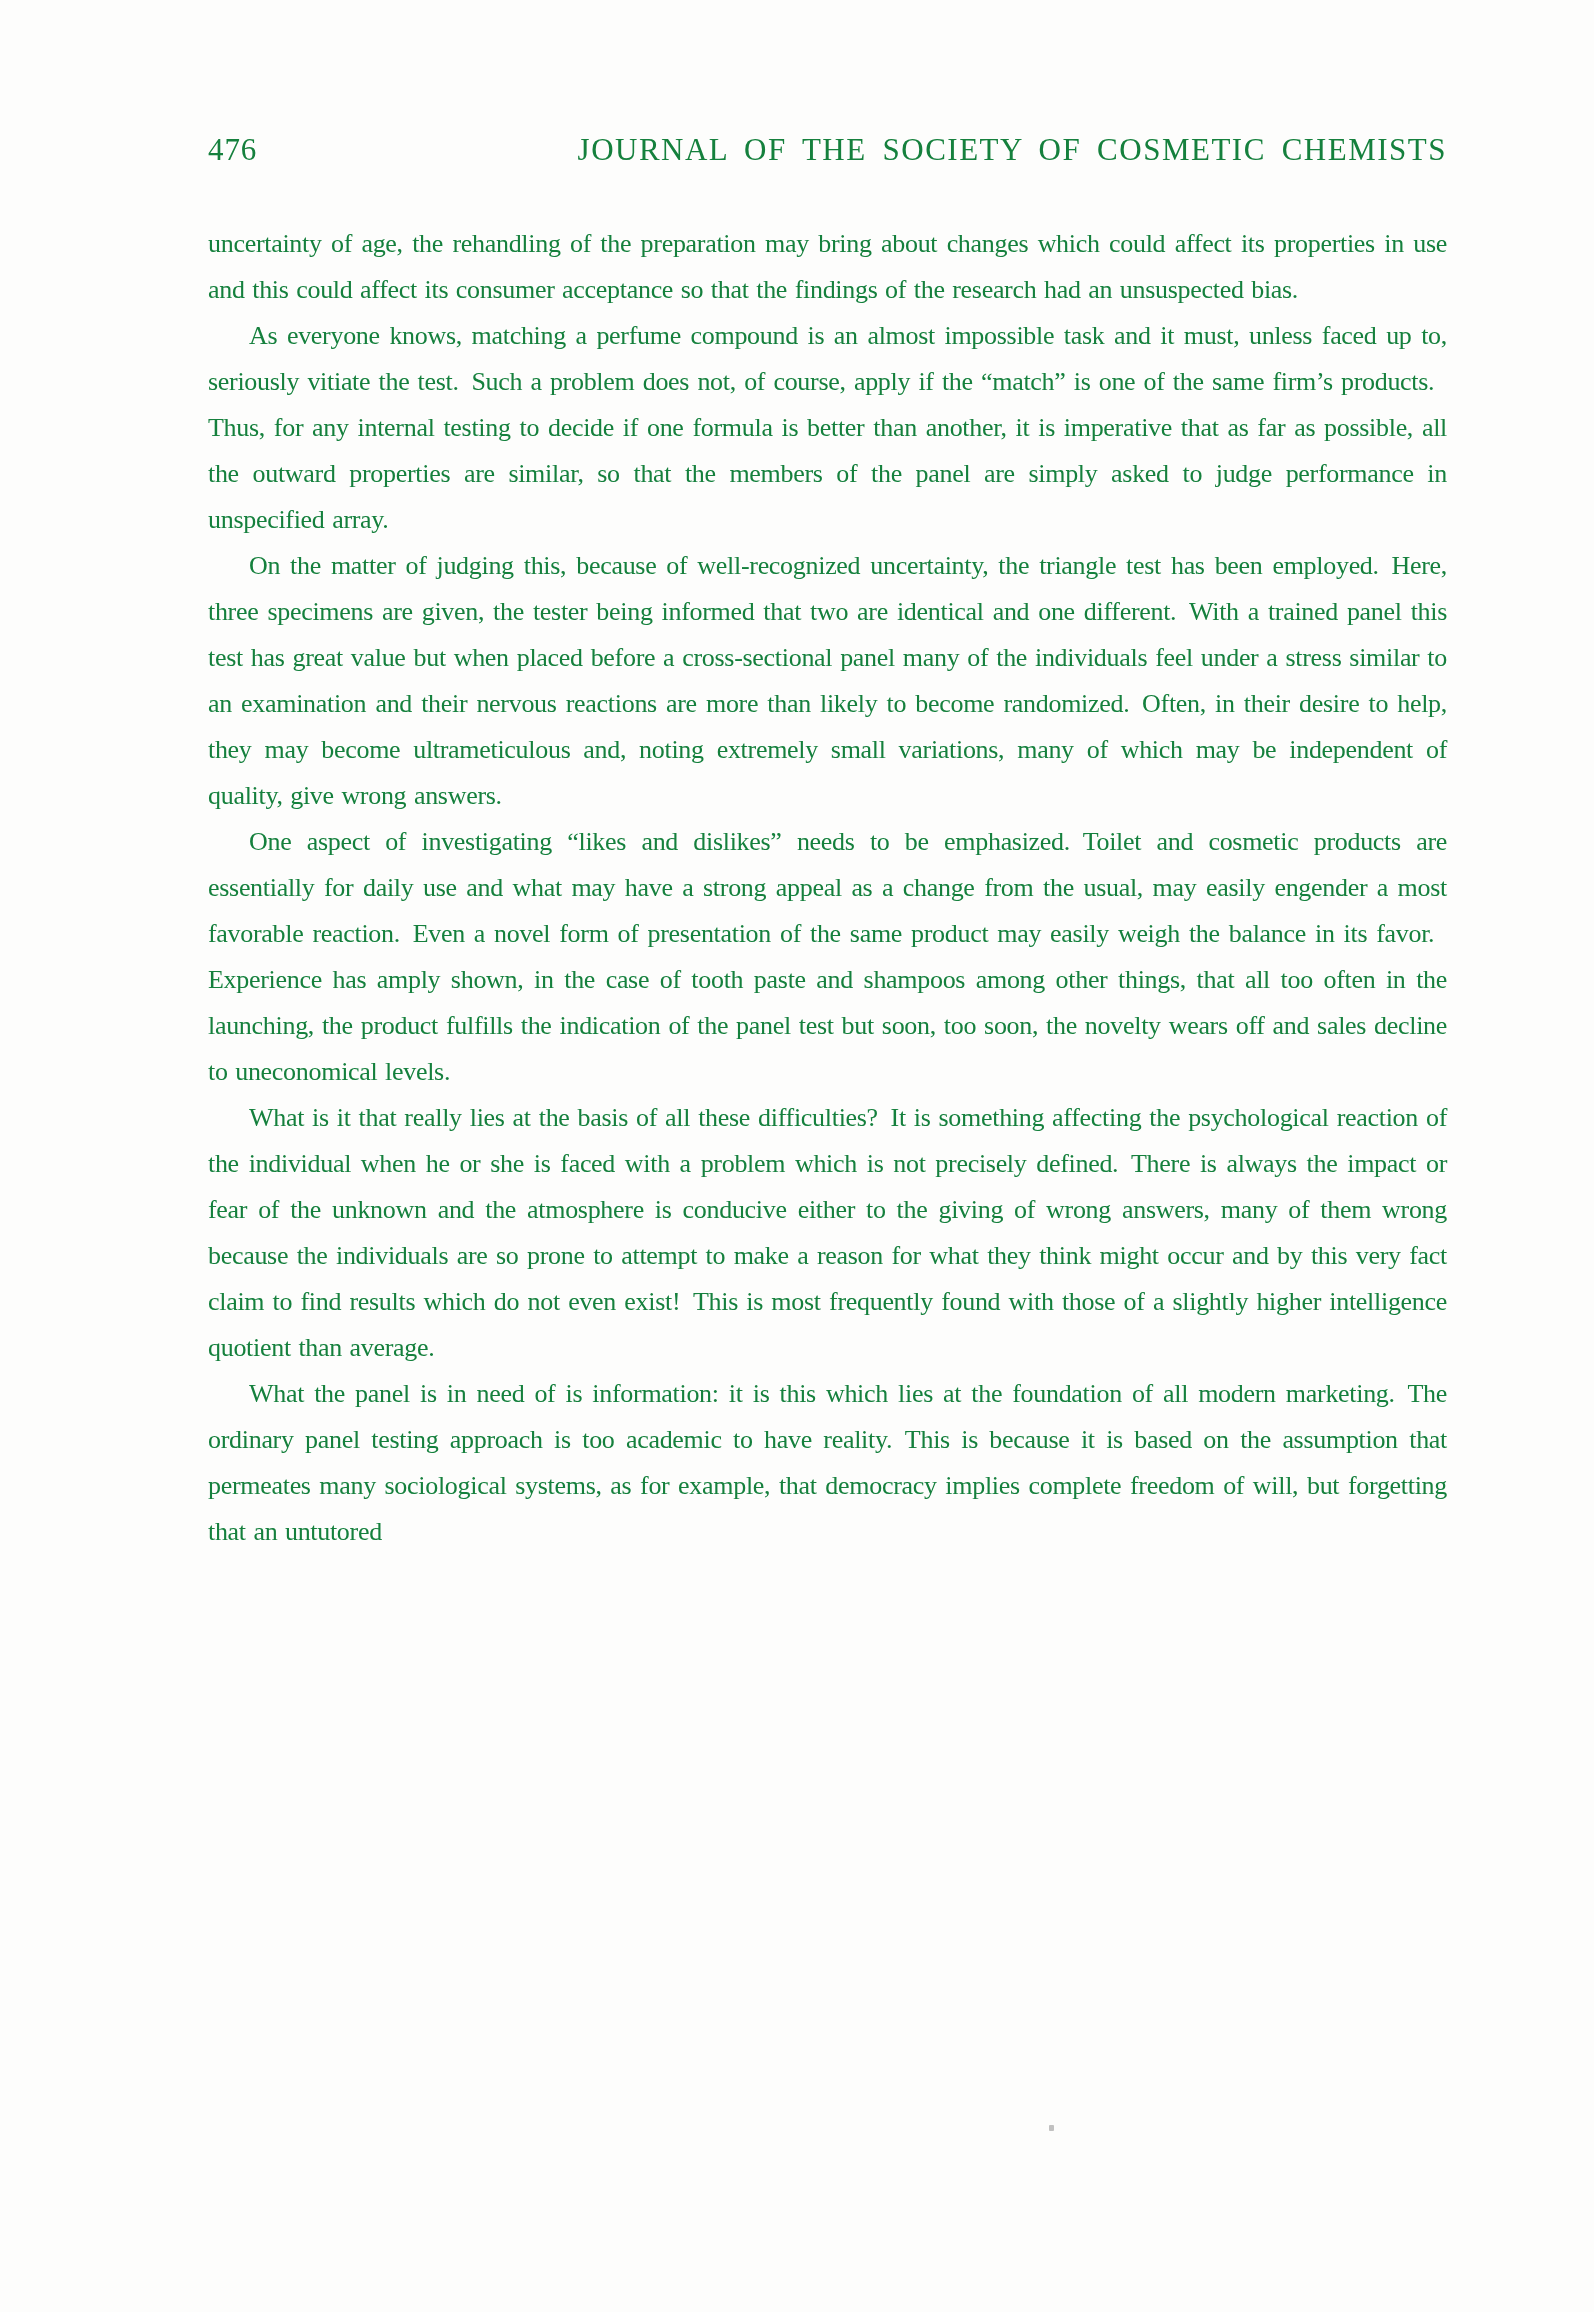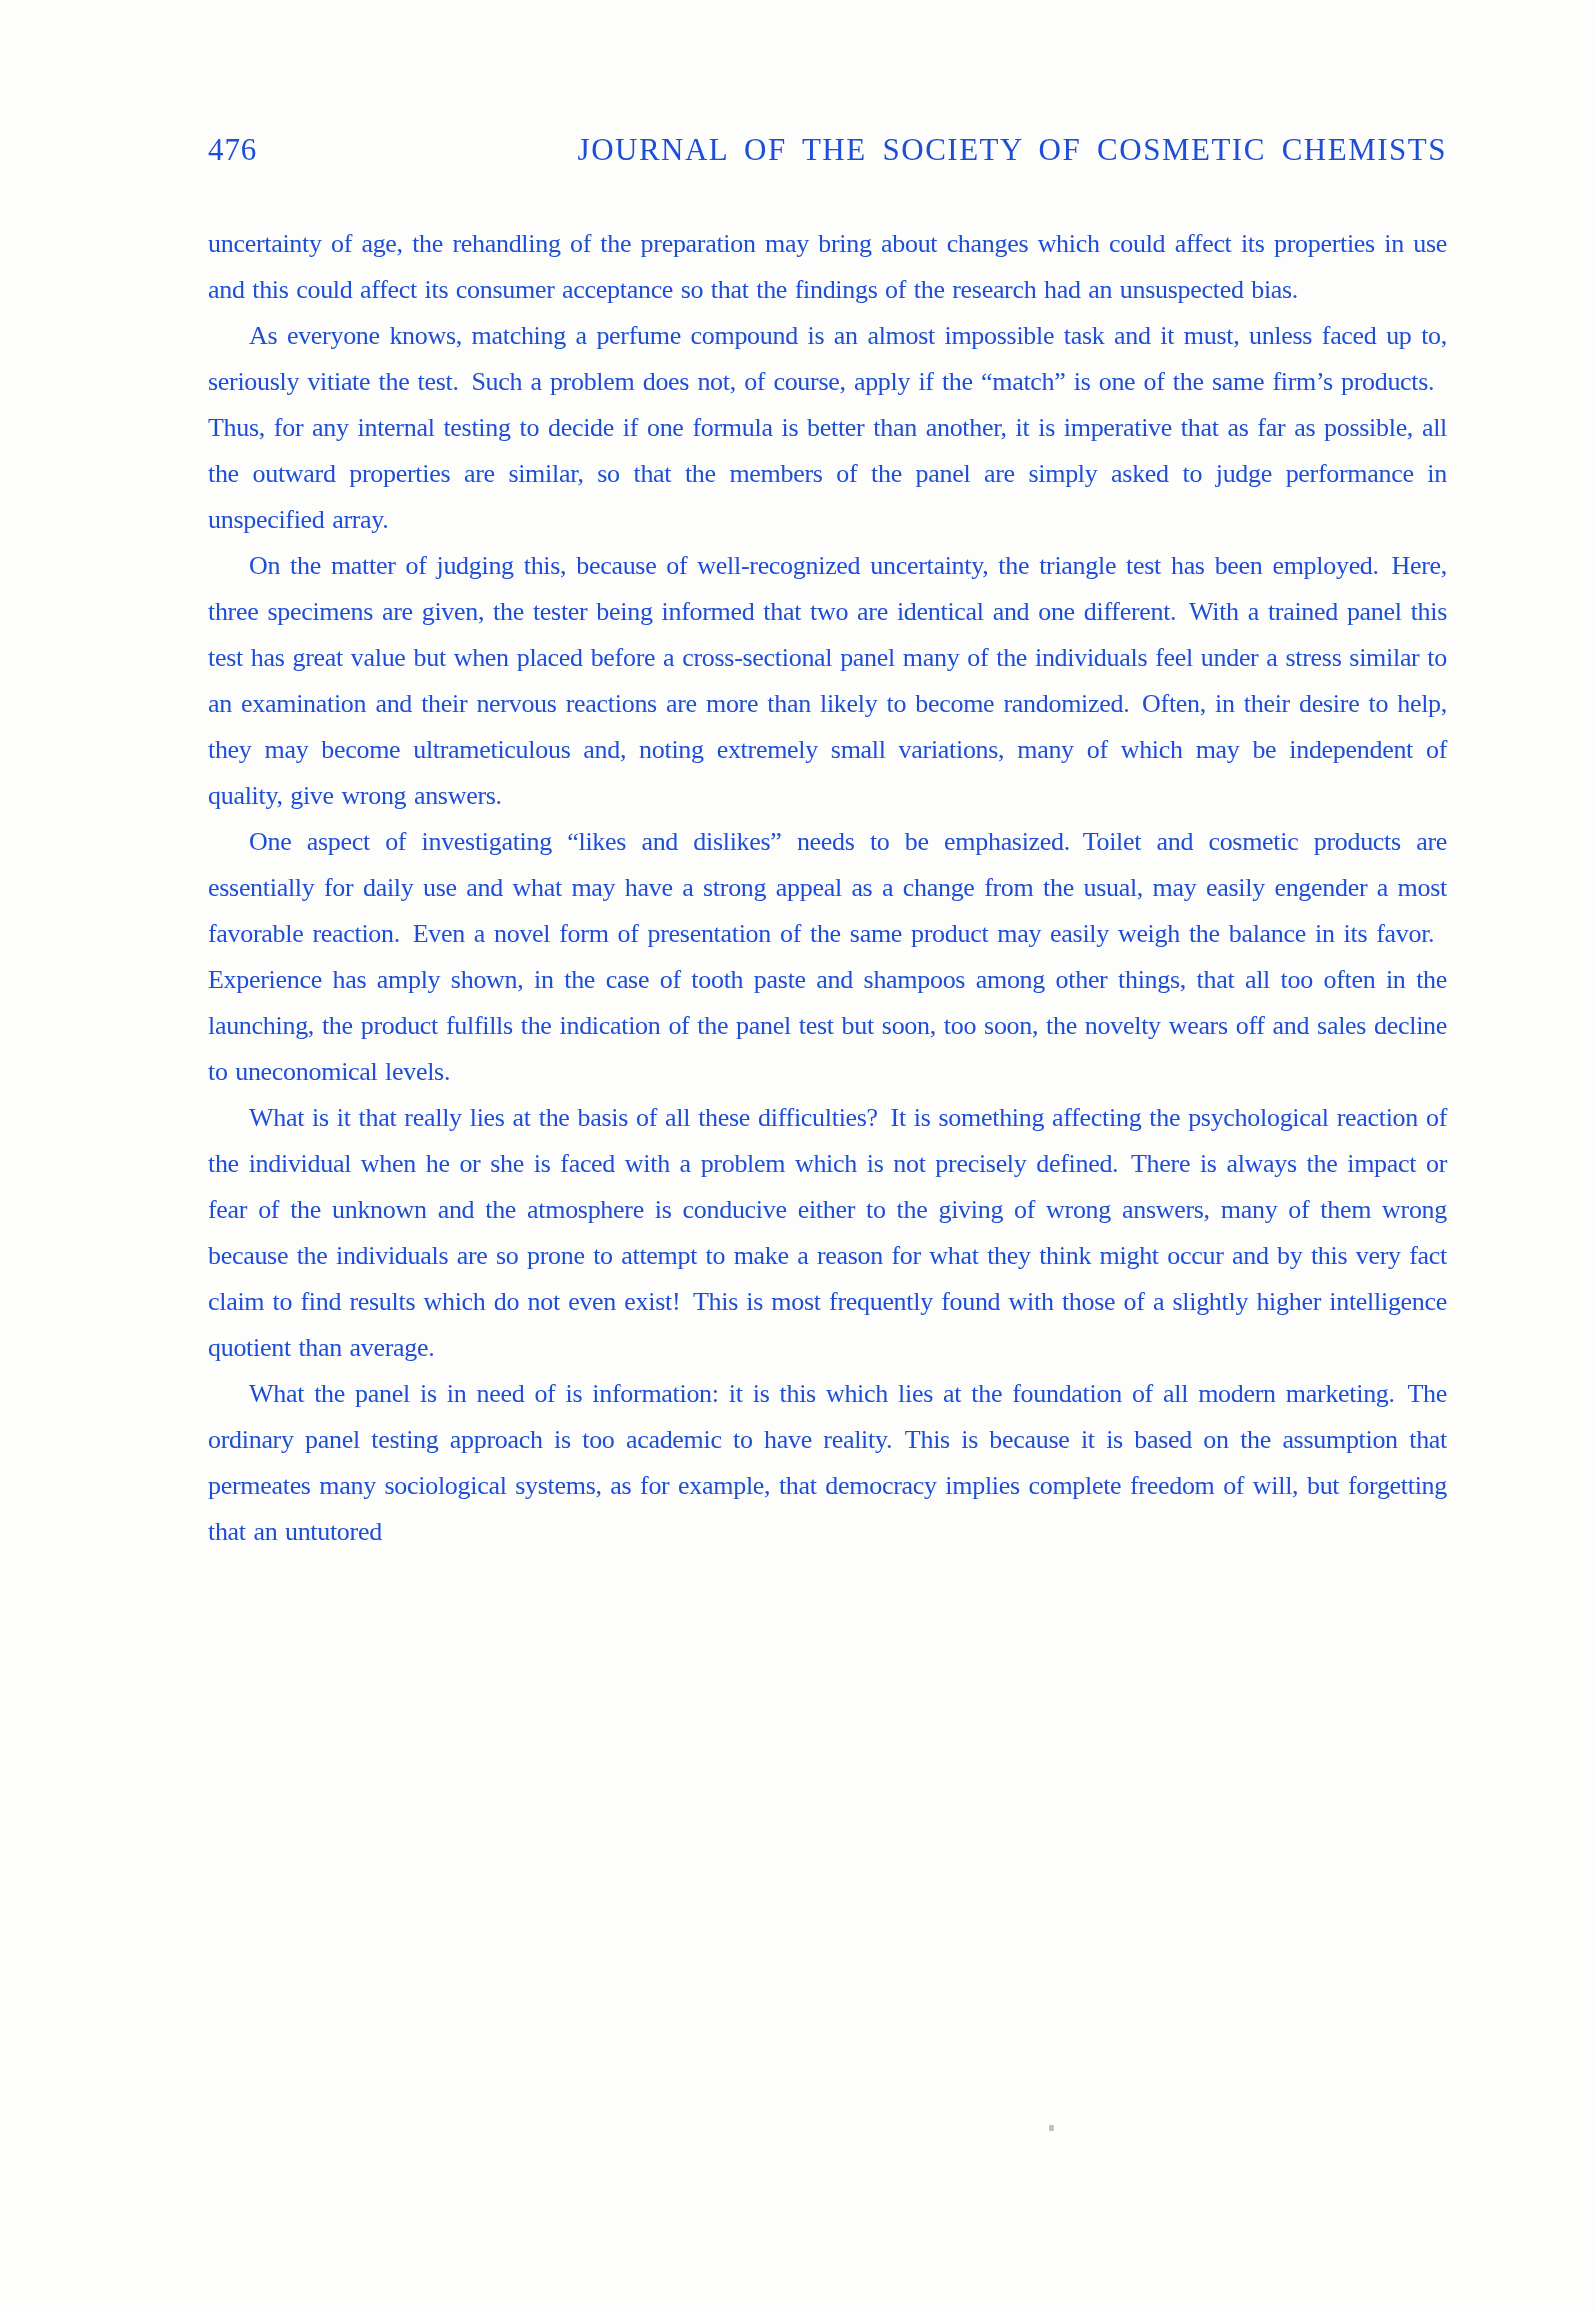--- a/index.html
+++ b/index.html
@@ -5,21 +5,21 @@
   html, body {
     margin: 0;
     padding: 0;
     background: #ffffff;
   }
   .page {
     position: relative;
     width: 1595px;
     height: 2312px;
     background: #fdfdfc;
-    color: #1d4ed8;
+    color: #15803d;
     font-family: "Liberation Serif", "DejaVu Serif", serif;
     overflow: hidden;
   }
   .content {
     position: absolute;
     left: 208px;
     top: 133px;
     width: 1239px;
   }
   .running-header {

